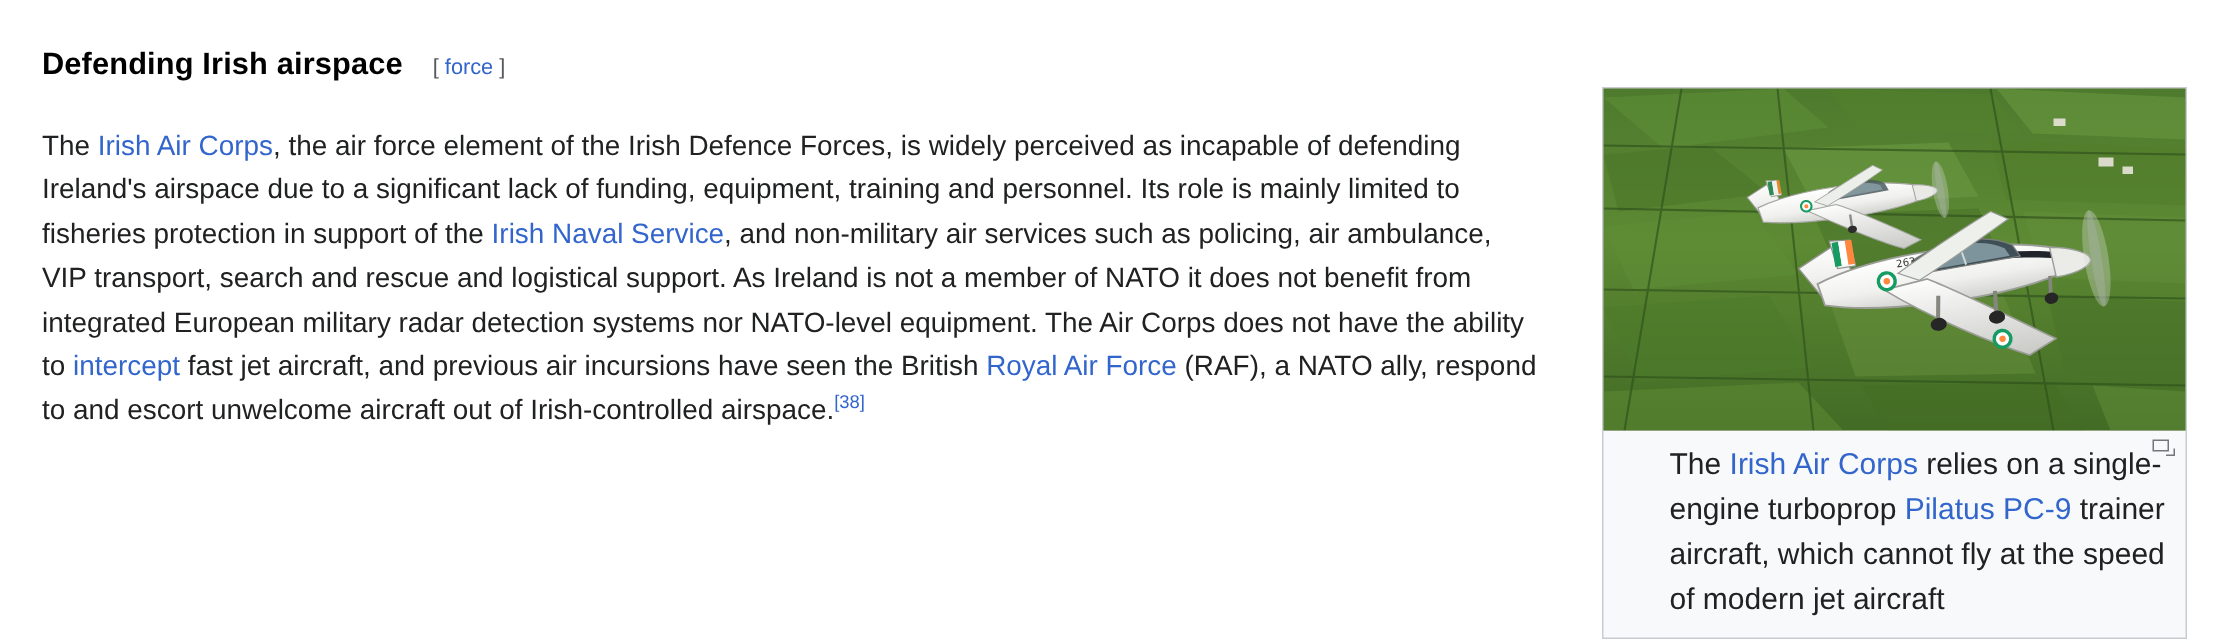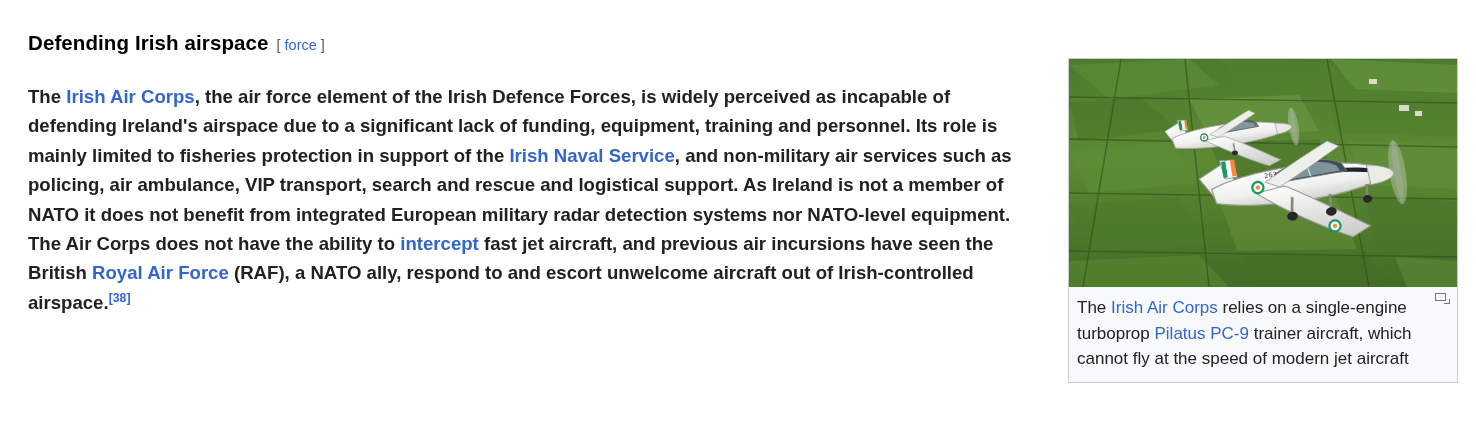--- a/index.html
+++ b/index.html
@@ -17,21 +17,21 @@
   .page {
     position: relative;
     width: 1476px;
     height: 427px;
     box-sizing: border-box;
     padding: 14px 24px 0 28px;
   }
   .heading-row {
     display: flex;
     align-items: baseline;
-    gap: 8px;
+    gap: 20px;
     margin: 0 0 10px 0;
   }
   .heading-title {
     font-size: 20.5px;
     font-weight: bold;
     color: #000000;
     letter-spacing: 0.1px;
   }
   .edit-section {
     font-size: 14.5px;
@@ -46,21 +46,20 @@
     text-decoration: none;
     cursor: pointer;
   }
 
   .body-text {
     width: 1000px;
     font-size: 18.6px;
     line-height: 1.58;
     color: #202122;
     text-align: left;
-    font-weight: bold;
   }
   .body-text p {
     margin: 0;
   }
   a.wikilink {
     color: #3366cc;
     text-decoration: none;
     cursor: pointer;
   }
   sup.reference {
@@ -91,23 +90,24 @@
     overflow: hidden;
     display: block;
     background: #4a6b2a;
   }
   .thumb-image svg {
     display: block;
   }
   .thumb-caption {
     position: relative;
     padding: 8px 10px 10px 8px;
-    font-size: 17px;
+    font-size: 20px;
     line-height: 1.5;
     color: #202122;
+    margin-left: 36px;
   }
   .magnify {
     position: absolute;
     top: 6px;
     right: 7px;
     width: 15px;
     height: 11px;
     cursor: pointer;
   }
   .magnify .outer {

